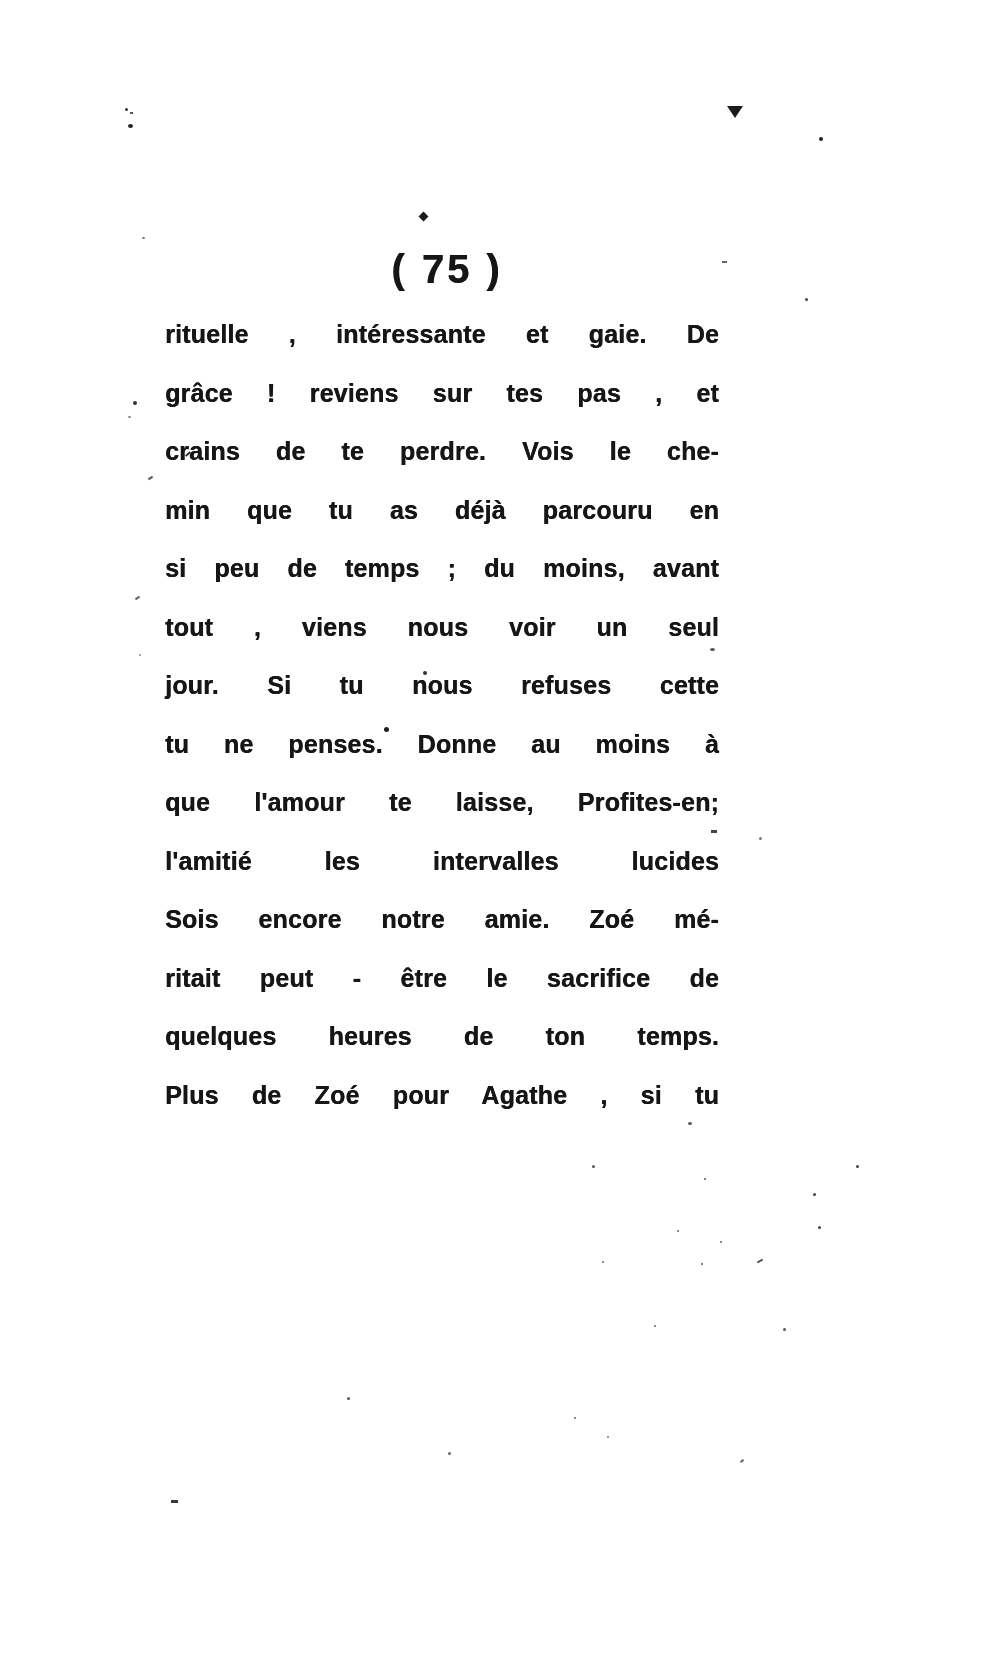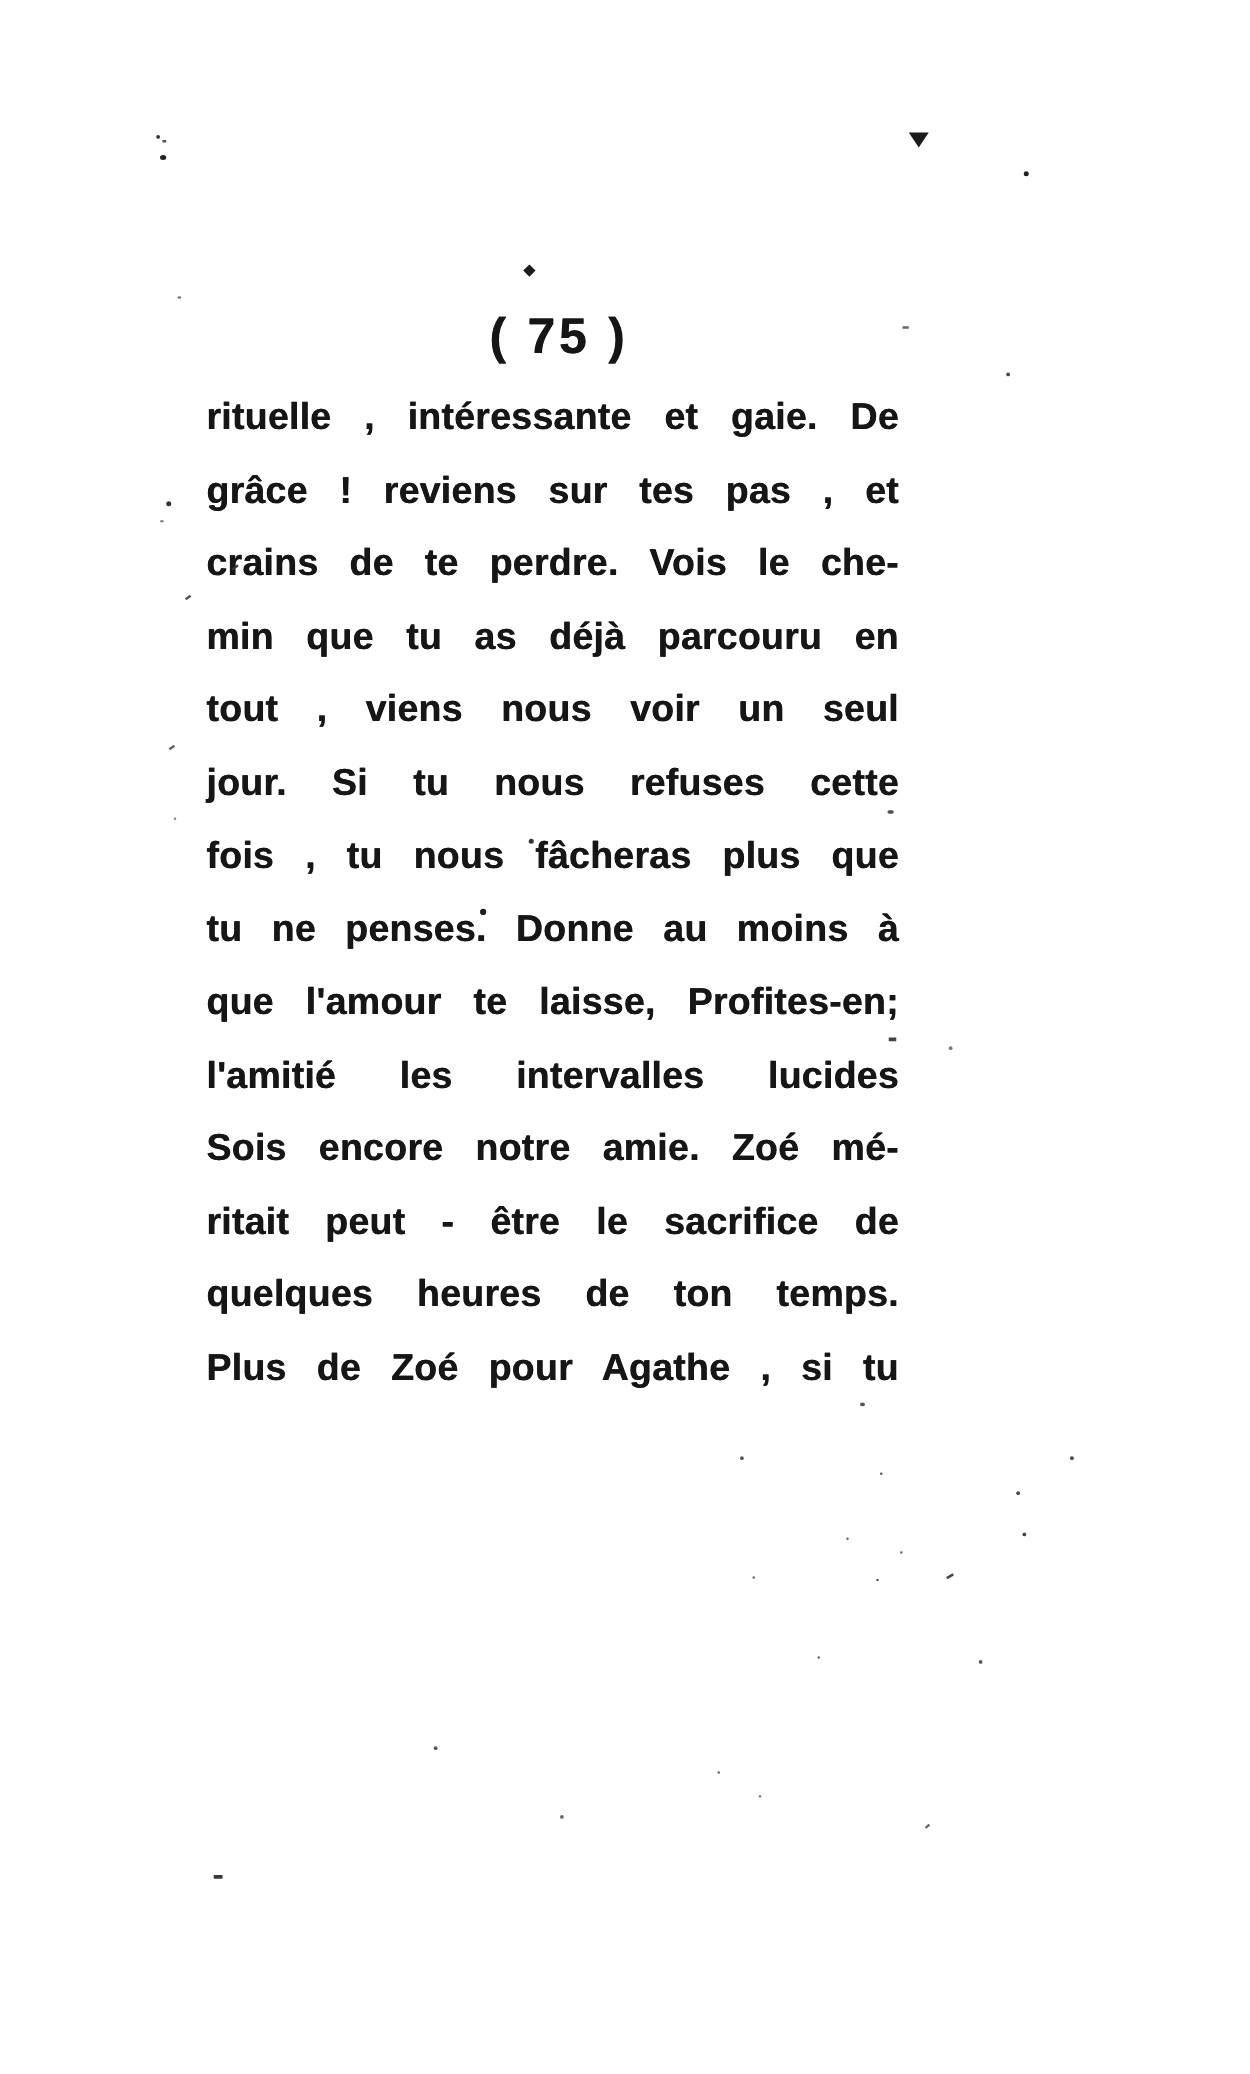--- a/index.html
+++ b/index.html
@@ -26,21 +26,21 @@
   }
   .paragraph{
     position:absolute;
     left:165px;
     top:305px;
     width:554px;
   }
   .text-line{
     height:58.5px;
     line-height:58.5px;
-    font-size:30px;
+    font-size:25px;
     font-weight:700;
     letter-spacing:0.2px;
     text-align:justify;
     text-align-last:justify;
     text-shadow:0.4px 0 currentColor;
   }
   .text-line.last{
     text-align-last:left;
     word-spacing:5px;
   }
@@ -53,23 +53,23 @@
 
 <div class="page" style="background: rgb(255, 255, 255); color: rgb(22, 22, 22);">
 
   <div class="page-number">( 75 )</div>
 
   <div class="paragraph">
     <div class="text-line">rituelle , intéressante et gaie. De</div>
     <div class="text-line">grâce ! reviens sur tes pas , et</div>
     <div class="text-line">crains de te perdre. Vois le che-</div>
     <div class="text-line">min que tu as déjà parcouru en</div>
+    <div class="text-line">si peu de temps ; du moins, avant</div>
     <div class="text-line">tout , viens nous voir un seul</div>
     <div class="text-line">jour. Si tu nous refuses cette</div>
-    <div class="text-line">fois , tu nous fâcheras plus que</div>
     <div class="text-line">tu ne penses. Donne au moins à</div>
     <div class="text-line">que l'amour te laisse, Profites-en;</div>
     <div class="text-line">l'amitié les intervalles lucides</div>
     <div class="text-line">Sois encore notre amie. Zoé mé-</div>
     <div class="text-line">ritait peut - être le sacrifice de</div>
     <div class="text-line">quelques heures de ton temps.</div>
     <div class="text-line">Plus de Zoé pour Agathe , si tu</div>
   </div>
 
   <div class="noise-layer">

